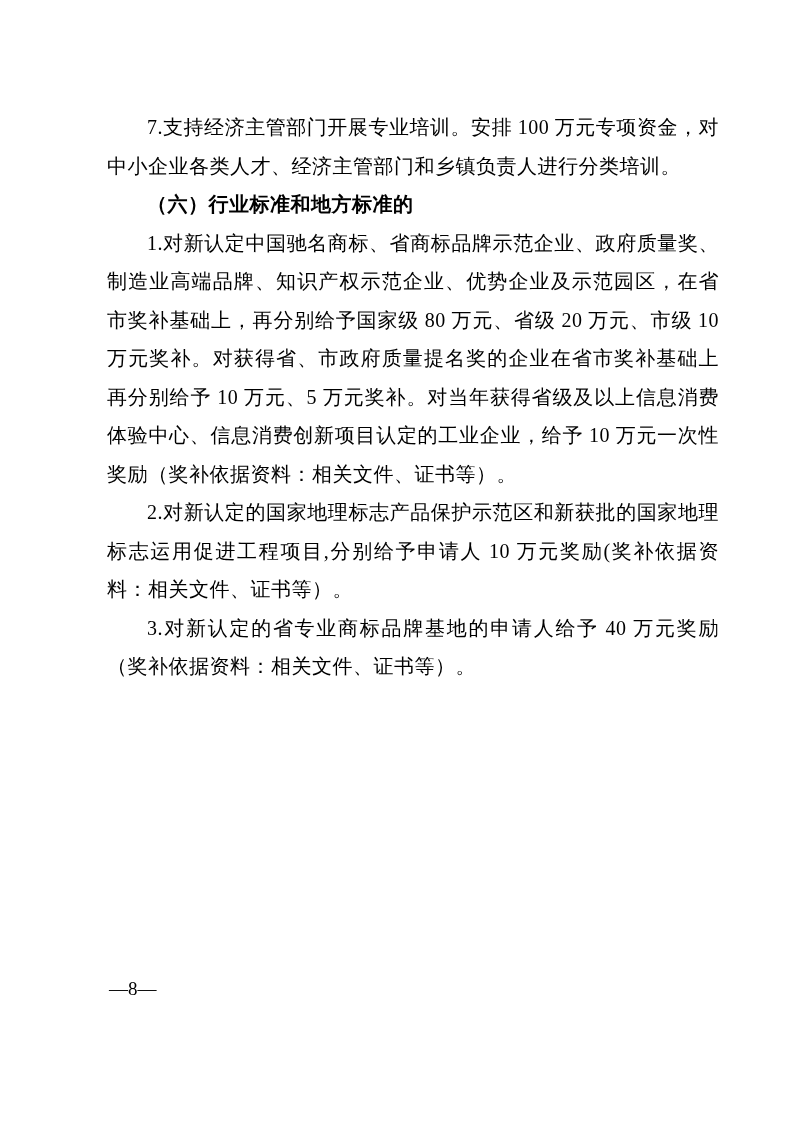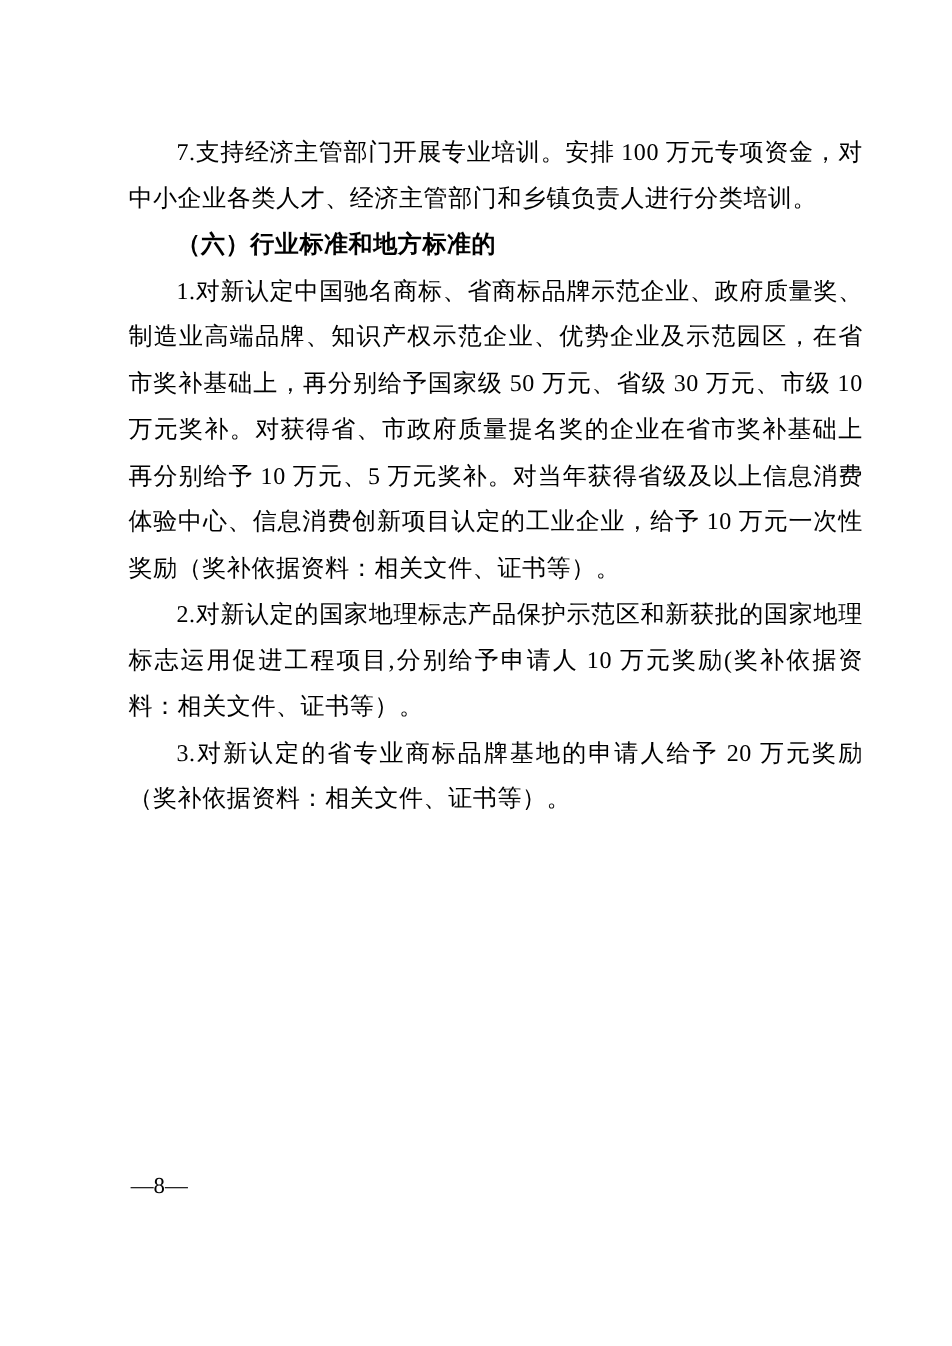--- a/index.html
+++ b/index.html
@@ -46,19 +46,19 @@
     color: #000000;
   }
 </style>
 </head>
 <body>
 
 <div class="page">
   <div class="content">
     <p class="para">7.支持经济主管部门开展专业培训。安排 100 万元专项资金，对中小企业各类人才、经济主管部门和乡镇负责人进行分类培训。</p>
     <p class="para heading">（六）行业标准和地方标准的</p>
-    <p class="para">1.对新认定中国驰名商标、省商标品牌示范企业、政府质量奖、制造业高端品牌、知识产权示范企业、优势企业及示范园区，在省市奖补基础上，再分别给予国家级 50 万元、省级 30 万元、市级 10 万元奖补。对获得省、市政府质量提名奖的企业在省市奖补基础上再分别给予 10 万元、5 万元奖补。对当年获得省级及以上信息消费体验中心、信息消费创新项目认定的工业企业，给予 10 万元一次性奖励（奖补依据资料：相关文件、证书等）。</p>
+    <p class="para">1.对新认定中国驰名商标、省商标品牌示范企业、政府质量奖、制造业高端品牌、知识产权示范企业、优势企业及示范园区，在省市奖补基础上，再分别给予国家级 80 万元、省级 20 万元、市级 10 万元奖补。对获得省、市政府质量提名奖的企业在省市奖补基础上再分别给予 10 万元、5 万元奖补。对当年获得省级及以上信息消费体验中心、信息消费创新项目认定的工业企业，给予 10 万元一次性奖励（奖补依据资料：相关文件、证书等）。</p>
     <p class="para">2.对新认定的国家地理标志产品保护示范区和新获批的国家地理标志运用促进工程项目,分别给予申请人 10 万元奖励(奖补依据资料：相关文件、证书等）。</p>
-    <p class="para">3.对新认定的省专业商标品牌基地的申请人给予 20 万元奖励（奖补依据资料：相关文件、证书等）。</p>
+    <p class="para">3.对新认定的省专业商标品牌基地的申请人给予 40 万元奖励（奖补依据资料：相关文件、证书等）。</p>
   </div>
 
   <div class="page-footer">—8—</div>
 </div>
 
 </body></html>

